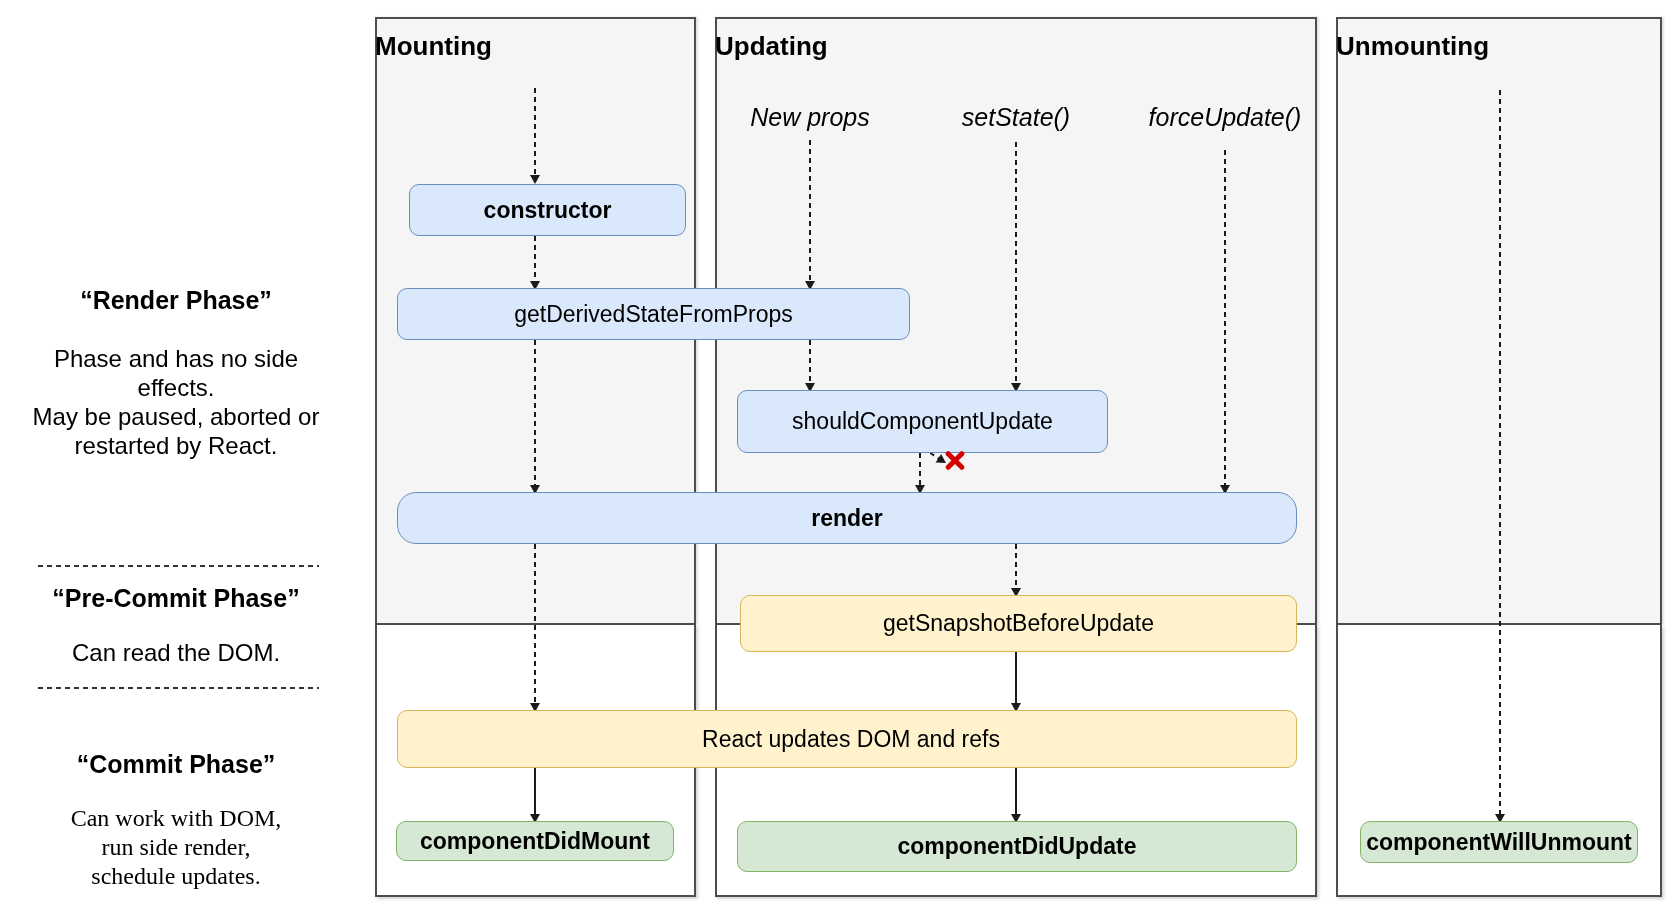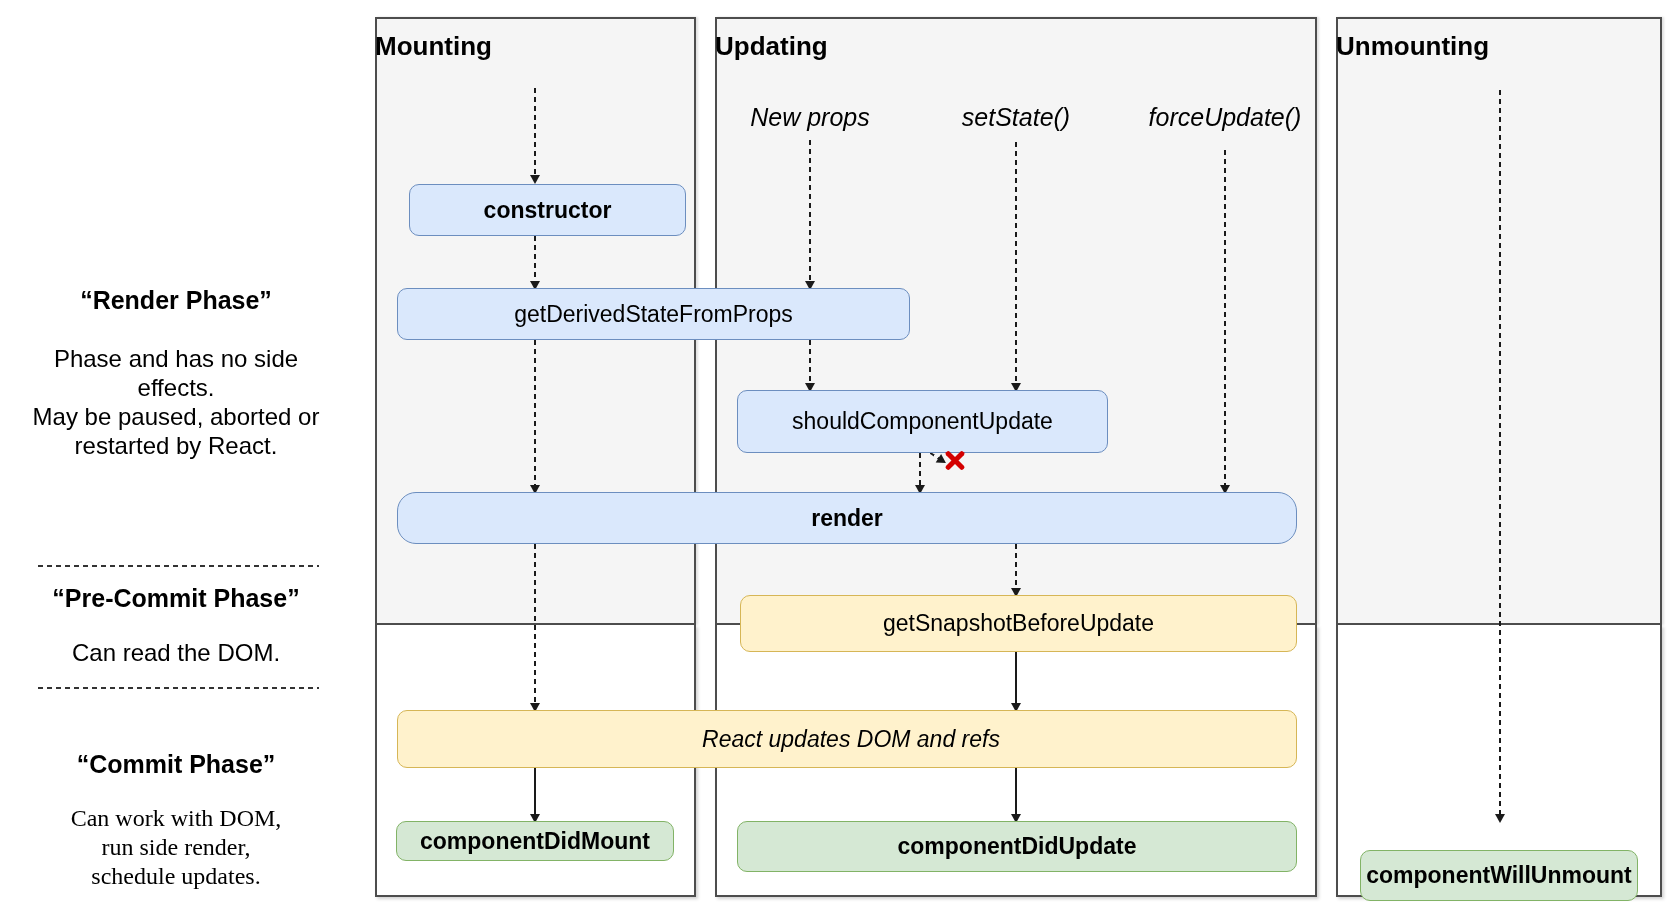--- a/index.html
+++ b/index.html
@@ -15,21 +15,21 @@
   
   .trigger{position:absolute;transform:translateX(-50%);font-style:italic;font-size:25px;white-space:nowrap;}
 
   
   .lbox{position:absolute;box-sizing:border-box;border-radius:10px;display:flex;
         align-items:center;justify-content:center;font-size:23px;white-space:nowrap;z-index:5;}
   .lbox.blue{background:#dae8fc;border:1.5px solid #6c8ebf;}
   .lbox.yellow{background:#fff2cc;border:1.5px solid #d6b656;}
   .lbox.green{background:#d5e8d4;border:1.5px solid #82b366;}
   .lbox.bold{font-weight:bold;}
-  .lbox.italic{font-style:italic;padding-left:8px;}
+  .lbox.italic{padding-left:8px;}
 
   
   .arr{position:absolute;width:2px;z-index:3;
        background:repeating-linear-gradient(to bottom,#1a1a1a 0 5px,transparent 5px 9px);}
   .arr.solid{background:#1a1a1a;}
   .arr::after{content:"";position:absolute;bottom:-8px;left:-4px;
        border:5px solid transparent;border-top:9px solid #1a1a1a;border-bottom:none;}
   .arr-diag{position:absolute;height:2px;z-index:4;transform-origin:0 0;
        background:repeating-linear-gradient(to right,#1a1a1a 0 5px,transparent 5px 9px);}
   .arr-diag::after{content:"";position:absolute;right:-8px;top:-4px;
@@ -89,21 +89,21 @@
   <div class="arr" style="left:1499px;top:90px;height:725px;"></div>
 
   <div class="lbox blue bold" style="left:409px;top:184px;width:277px;height:52px;">constructor</div>
   <div class="lbox blue" style="left:397px;top:288px;width:513px;height:52px;">getDerivedStateFromProps</div>
   <div class="lbox blue" style="left:737px;top:390px;width:371px;height:63px;">shouldComponentUpdate</div>
   <div class="lbox blue bold" style="left:397px;top:492px;width:900px;height:52px;border-radius:19px;">render</div>
   <div class="lbox yellow" style="left:740px;top:595px;width:557px;height:57px;">getSnapshotBeforeUpdate</div>
   <div class="lbox yellow italic" style="left:397px;top:710px;width:900px;height:58px;">React updates DOM and refs</div>
   <div class="lbox green bold" style="left:396px;top:821px;width:278px;height:40px;">componentDidMount</div>
   <div class="lbox green bold" style="left:737px;top:821px;width:560px;height:51px;">componentDidUpdate</div>
-  <div class="lbox green bold" style="left:1360px;top:850px;width:278px;height:51px;">componentWillUnmount</div>
+  <div class="lbox green bold" style="left:1360px;top:821px;width:278px;height:42px;">componentWillUnmount</div>
 
   <div class="side-title" style="top:286px;">“Render Phase”</div>
   <div class="side-body" style="top:344px;">
     <span>Phase and has no side effects.</span>
     <span>May be paused, aborted or</span>
     <span>restarted by React.</span>
   </div>
 
   <div class="divider" style="top:565px;"></div>
 

